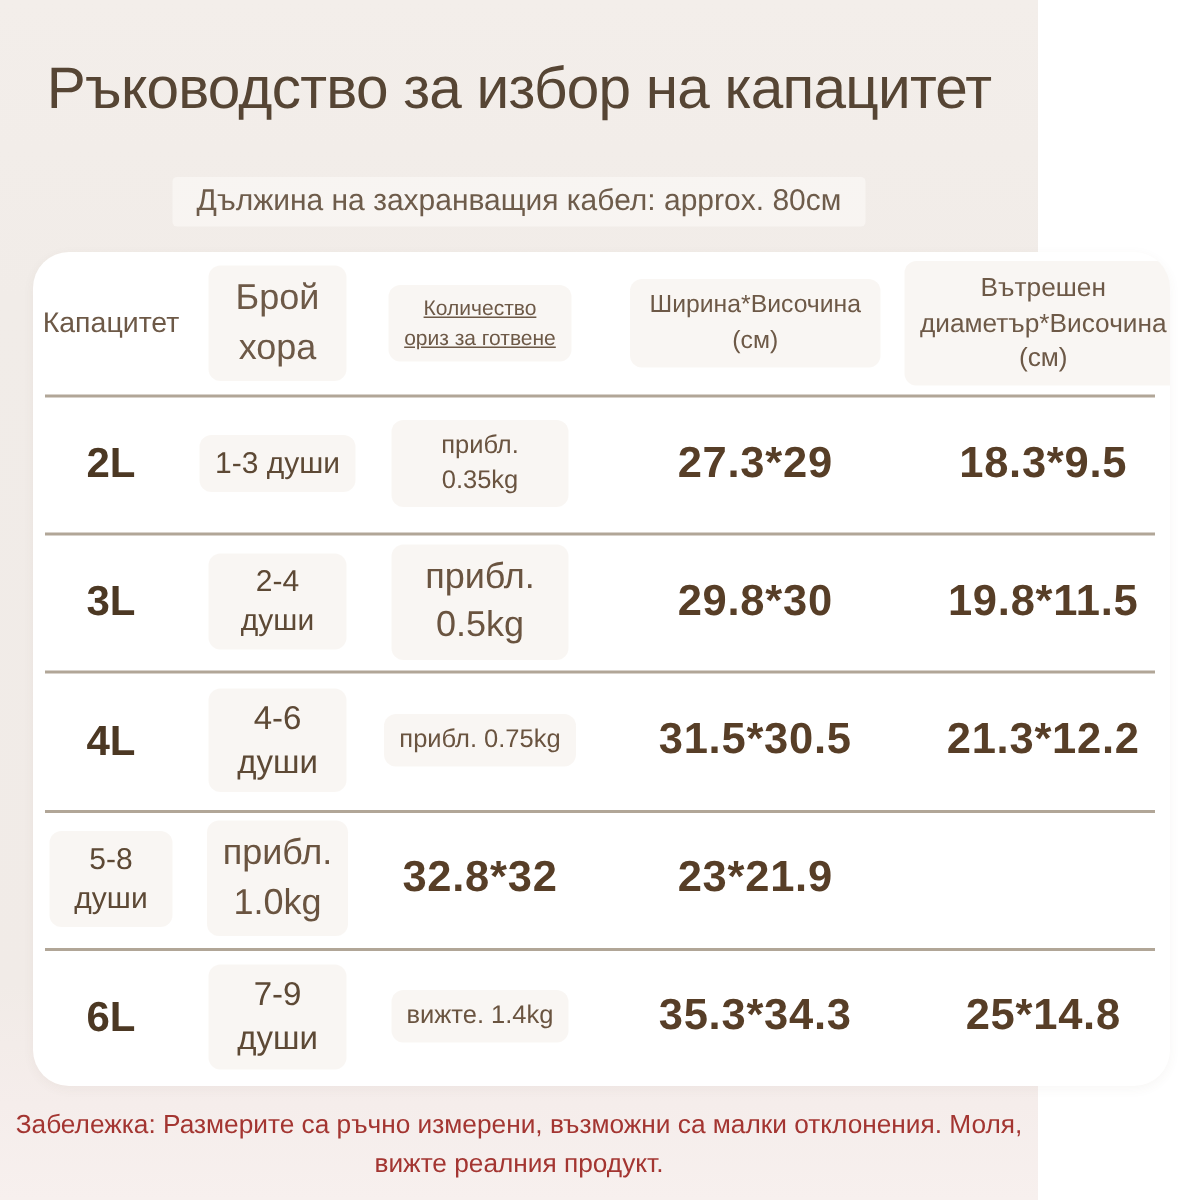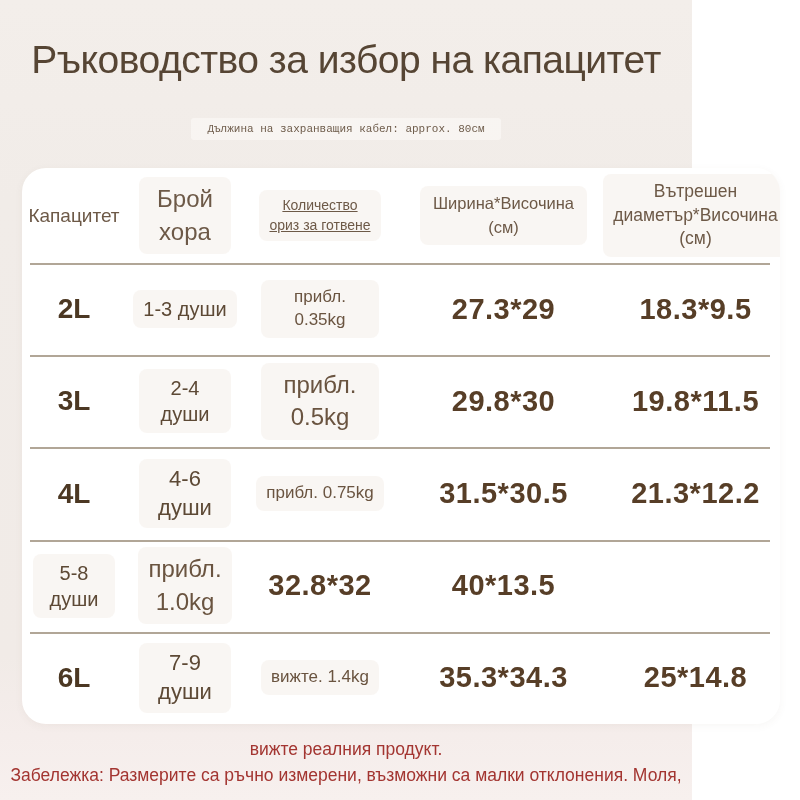--- a/index.html
+++ b/index.html
@@ -21,21 +21,21 @@
     color:#564534; font-weight:500;
   }
   .subtitle-wrap {
     position:absolute; top:118px; left:0; right:0;
     text-align:center;
   }
   .subtitle {
     display:inline-block;
     background:rgba(250,247,244,0.75);
     padding:5px 16px; border-radius:3px;
-    font-size:11px; color:#6e5c4b;font-family:Liberation Mono, monospace;
+    font-size:20px; color:#6e5c4b;
   }
   
   .card {
     position:absolute; left:22px; top:168px;
     width:758px; height:556px;
     background:#ffffff; border-radius:24px;
     box-shadow:0 2px 8px rgba(90,70,50,0.05);
     display:flex; flex-direction:column;
     overflow:hidden;
   }
@@ -210,21 +210,21 @@
       <div class="cell rice rice-lg">
         <span class="box">
           <span class="line">прибл.</span>
           <span class="line">1.0kg</span>
         </span>
       </div>
       <div class="cell dims">
         <span>32.8*32</span>
       </div>
       <div class="cell dims">
-        <span>40*13.5</span>
+        <span>23*21.9</span>
       </div>
     </div>
 
     <div class="trow">
       <div class="cell capacity">
         <span>6L</span>
       </div>
       <div class="cell people people-lg">
         <span class="box">
           <span class="line">7-9</span>
@@ -240,17 +240,17 @@
         <span>35.3*34.3</span>
       </div>
       <div class="cell dims">
         <span>25*14.8</span>
       </div>
     </div>
 
   </div>
 
   <div class="note">
+    <span class="line">Забележка: Размерите са ръчно измерени, възможни са малки отклонения. Моля,</span>
     <span class="line">вижте реалния продукт.</span>
-    <span class="line">Забележка: Размерите са ръчно измерени, възможни са малки отклонения. Моля,</span>
   </div>
 
 </div>
 
 </body></html>

